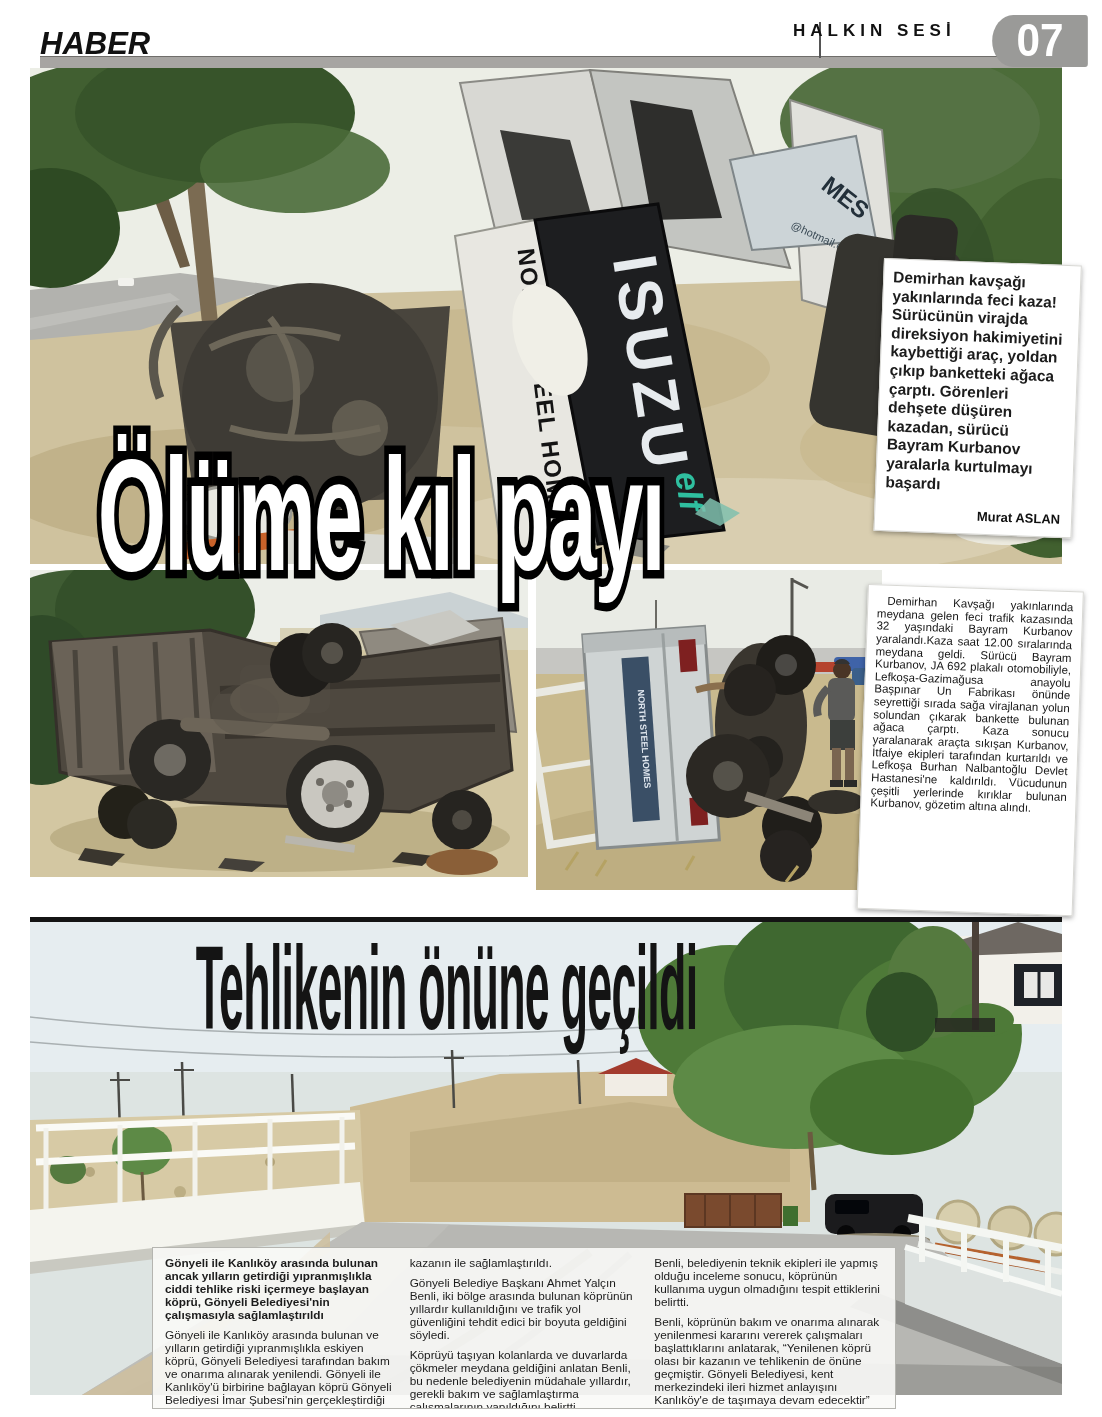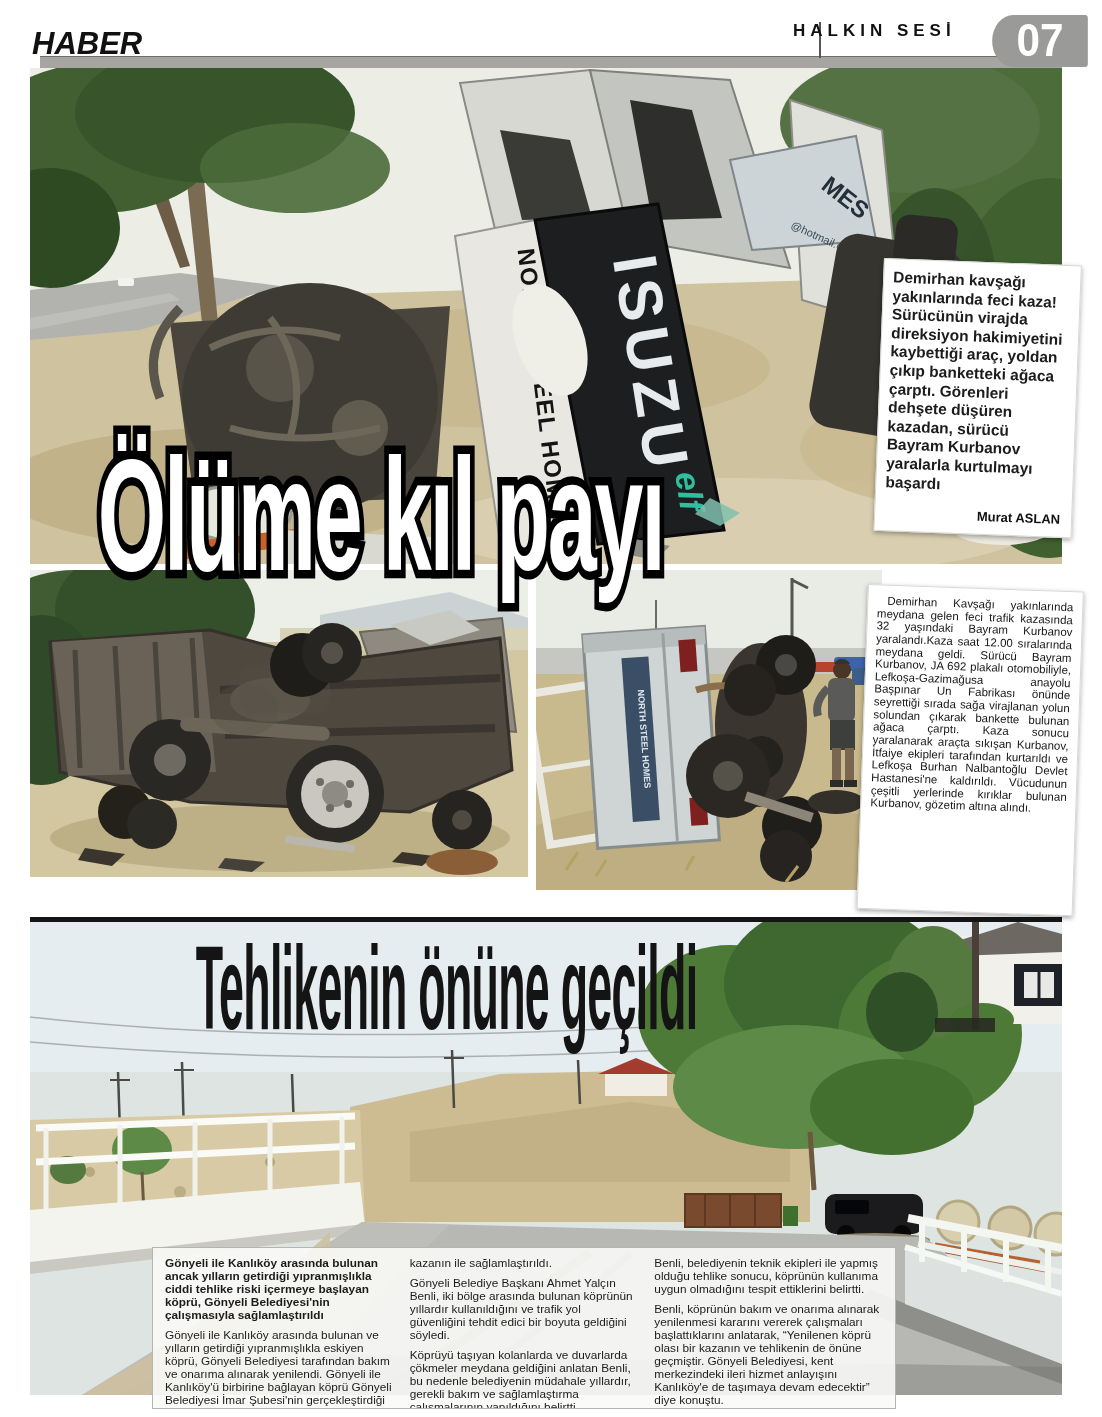--- a/index.html
+++ b/index.html
@@ -1,19 +1,19 @@
 <!DOCTYPE html>
 <html><head>
 <meta charset="utf-8">
 <style>
   html,body{margin:0;padding:0;background:#ffffff;}
   #page{position:relative;width:1102px;height:1417px;background:#fff;overflow:hidden;
         font-family:"Liberation Sans",sans-serif;}
   
-  .haber{position:absolute;left:32px;top:26px;font-size:31px;font-weight:bold;font-style:italic;
+  .haber{position:absolute;left:40px;top:26px;font-size:31px;font-weight:bold;font-style:italic;
          color:#111;letter-spacing:0px;}
   .graybar{position:absolute;left:40px;top:56px;width:1022px;height:11px;background:#a7a5a2;
            border-top:1px solid #6f6d6a;}
   .mast-sep{position:absolute;left:819px;top:22px;width:2px;height:36px;background:#555;}
   .mast-title{position:absolute;left:793px;top:21px;font-size:17px;font-weight:bold;color:#111;
               letter-spacing:5px;white-space:nowrap;}
   .mast-date{position:absolute;left:831px;top:42px;font-size:14px;font-weight:bold;color:#222;margin-top:32px;}
   .pagenum{position:absolute;left:988px;top:15px;width:104px;height:52px;background:#9a9a98;
            border-radius:46px 6px 6px 46px / 52px 6px 6px 52px;color:#fff;font-size:46px;
            font-weight:bold;text-align:center;line-height:50px;transform:scaleX(.92);}
@@ -367,18 +367,18 @@
       <p class="lead">Gönyeli ile Kanlıköy arasında bulunan ancak yılların getirdiği yıpranmışlıkla ciddi tehlike riski içermeye başlayan köprü, Gönyeli Belediyesi'nin çalışmasıyla sağlamlaştırıldı</p>
       <p>Gönyeli ile Kanlıköy arasında bulunan ve yılların getirdiği yıpranmışlıkla eskiyen köprü, Gönyeli Belediyesi tarafından bakım ve onarıma alınarak yenilendi. Gönyeli ile Kanlıköy'ü birbirine bağlayan köprü Gönyeli Belediyesi İmar Şubesi'nin gerçekleştirdiği</p>
     </div>
     <div class="col bcol">
       <p>kazanın ile sağlamlaştırıldı.</p>
       <p>Gönyeli Belediye Başkanı Ahmet Yalçın Benli, iki bölge arasında bulunan köprünün yıllardır kullanıldığını ve trafik yol güvenliğini tehdit edici bir boyuta geldiğini söyledi.</p>
       <p>Köprüyü taşıyan kolanlarda ve duvarlarda çökmeler meydana geldiğini anlatan Benli, bu nedenle belediyenin müdahale yıllardır, gerekli bakım ve sağlamlaştırma çalışmalarının yapıldığını belirtti.</p>
       <p class="subhead">'İLERİ HİZMET'</p>
     </div>
     <div class="col bcol">
-      <p>Benli, belediyenin teknik ekipleri ile yapmış olduğu tehlike sonucu, köprünün kullanıma uygun olmadığını tespit ettiklerini belirtti.</p>
+      <p>Benli, belediyenin teknik ekipleri ile yapmış olduğu inceleme sonucu, köprünün kullanıma uygun olmadığını tespit ettiklerini belirtti.</p>
       <p>Benli, köprünün bakım ve onarıma alınarak yenilenmesi kararını vererek çalışmaları başlattıklarını anlatarak, “Yenilenen köprü olası bir kazanın ve tehlikenin de önüne geçmiştir. Gönyeli Belediyesi, kent merkezindeki ileri hizmet anlayışını Kanlıköy'e de taşımaya devam edecektir” diye konuştu.</p>
     </div>
   </div>
 
 </div>
 
 </body></html>

